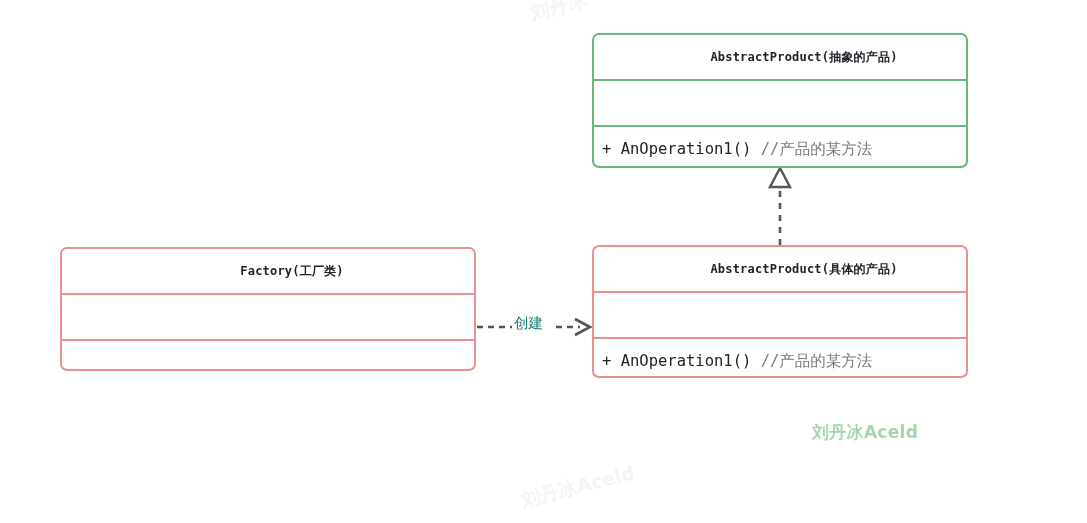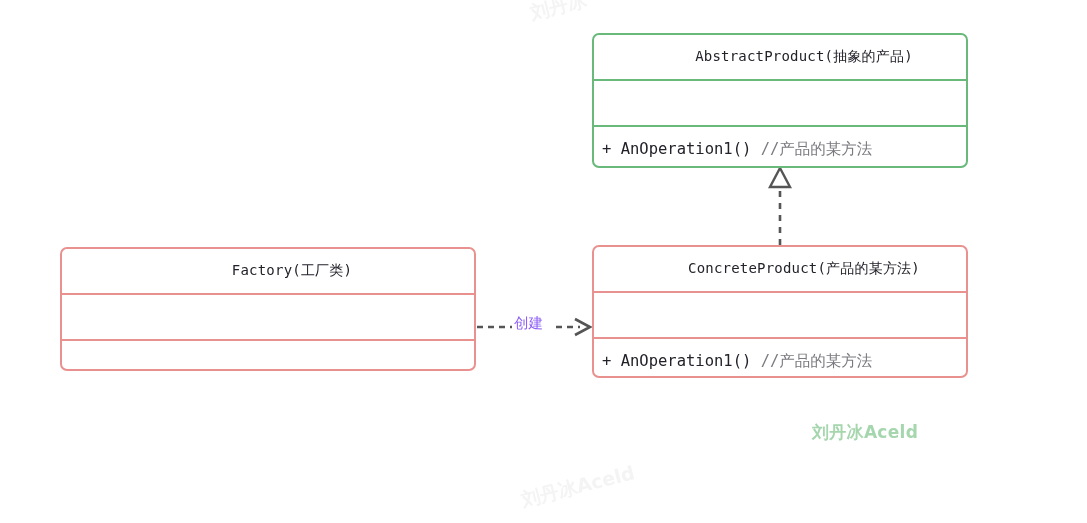--- a/index.html
+++ b/index.html
@@ -31,22 +31,22 @@
     overflow: hidden;
   }
   .uml-box.green  { border-color: #68b97a; }
   .uml-box.pink   { border-color: #e8918f; }
 
   .uml-title {
     box-sizing: border-box;
     display: flex;
     align-items: center;
     justify-content: center;
-    font-weight: normal;
-    font-size: 14px;
+    font-weight: bold;
+    font-size: 12px;
     letter-spacing: 0.2px;
     color: #22222a;
     white-space: nowrap;
     margin-left: 48px;
   }
   .uml-divider {
     height: 2px;
     width: 100%;
   }
   .uml-divider.green { background: #68b97a; }
@@ -99,21 +99,21 @@
     width: 1087px;
     height: 523px;
     overflow: visible;
     pointer-events: none;
   }
 
   .edge-label {
     position: absolute;
     font-family: "DejaVu Sans", "Liberation Sans", sans-serif;
     font-size: 14.5px;
-    color: #8b5cf6;
+    color: #0f766e;
     background: #ffffff;
     padding: 0 2px;
     white-space: nowrap;
     line-height: 1;
   }
   #label-creates {
     left: 512px;
     top: 316px;
   }
 
@@ -171,21 +171,21 @@
     <div class="uml-title">AbstractProduct(抽象的产品)</div>
     <div class="uml-divider green"></div>
     <div class="uml-attrs"></div>
     <div class="uml-divider green"></div>
     <div class="uml-methods">
       <span class="mline"><span>+ AnOperation1() </span><span class="comment">//产品的某方法</span></span>
     </div>
   </div>
 
   <div class="uml-box pink" id="box-concrete-product">
-    <div class="uml-title">ConcreteProduct(产品的某方法)</div>
+    <div class="uml-title">AbstractProduct(具体的产品)</div>
     <div class="uml-divider pink"></div>
     <div class="uml-attrs"></div>
     <div class="uml-divider pink"></div>
     <div class="uml-methods">
       <span class="mline"><span>+ AnOperation1() </span><span class="comment">//产品的某方法</span></span>
     </div>
   </div>
 
   <div class="uml-box pink" id="box-factory">
     <div class="uml-title">Factory(工厂类)</div>

